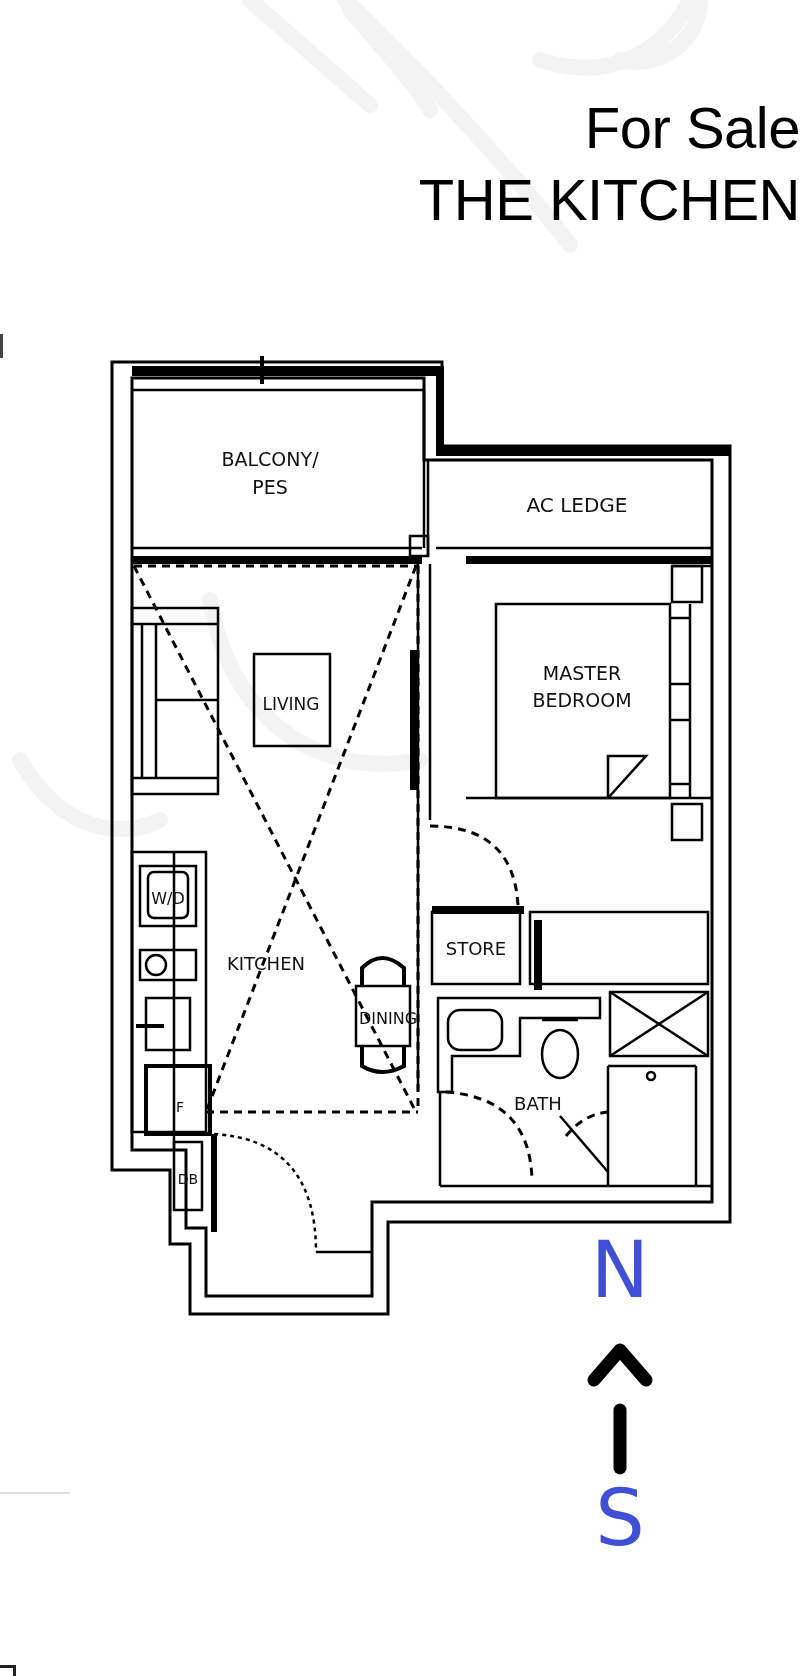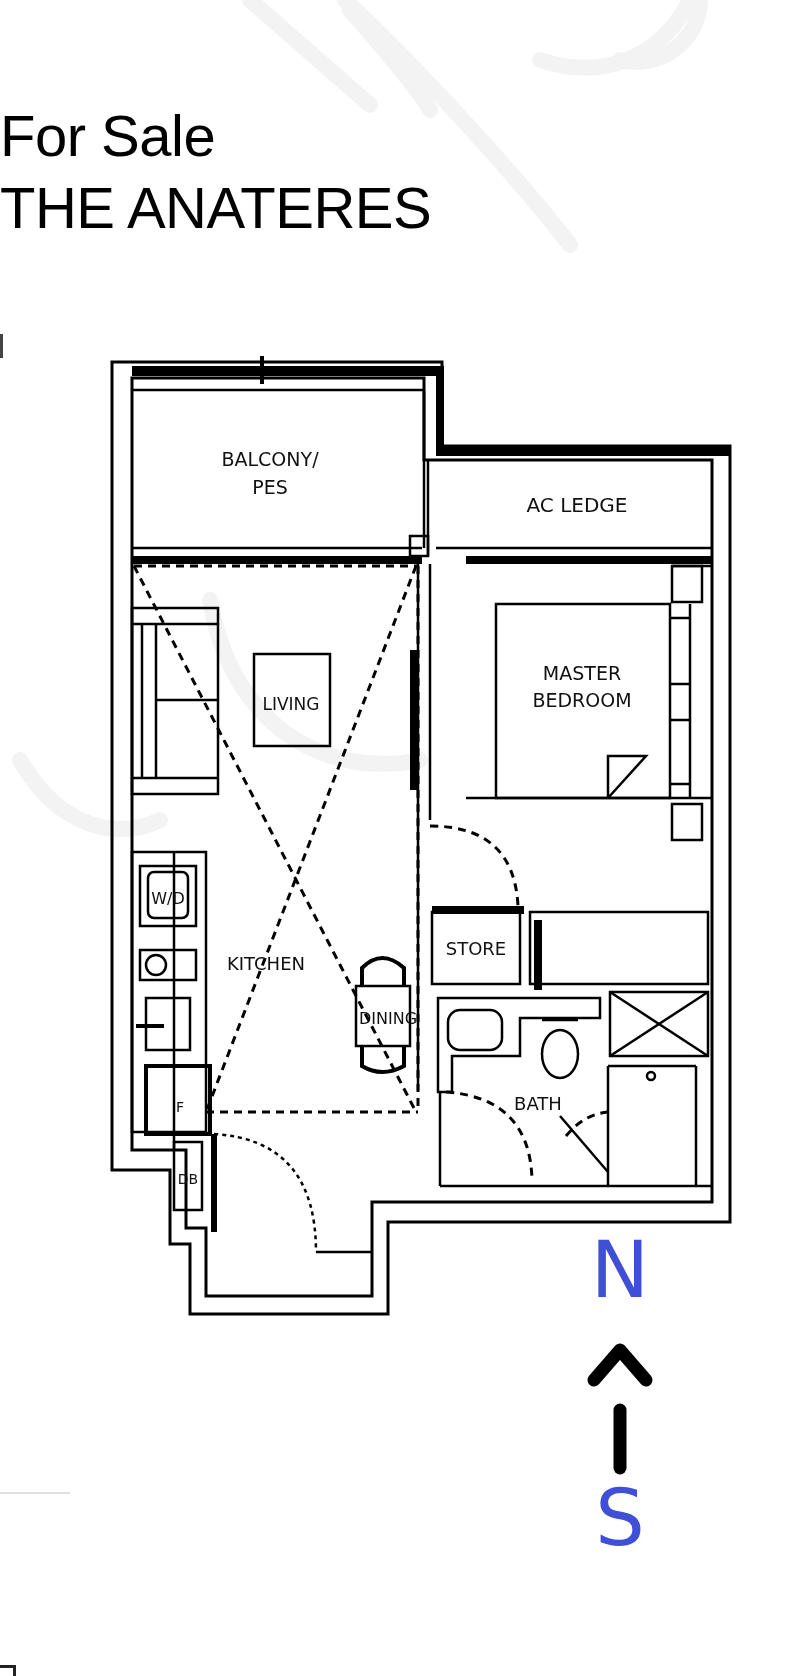--- a/index.html
+++ b/index.html
@@ -1,18 +1,18 @@
 <!DOCTYPE html>
 <html><head>
   <meta charset="utf-8">
   <style>
     html, body { margin: 0; padding: 0; background: #ffffff; }
     body { width: 800px; height: 1676px; position: relative; overflow: hidden; font-family: "Liberation Sans", sans-serif; }
     .watermark { position: absolute; left: 0; top: 0; width: 800px; height: 1676px; pointer-events: none; }
-    .header { position: absolute; left: 0; top: 100px; width: 800px; text-align: left; color: #000; }
+    .header { position: absolute; left: 0; top: 92px; width: 800px; text-align: right; color: #000; }
     .header div { font-family: "Liberation Sans", sans-serif; font-size: 58px; line-height: 72px; letter-spacing: -0.5px; }
     .plan { position: absolute; left: 0; top: 0; width: 800px; height: 1676px; }
     .plan text { font-family: "DejaVu Sans", sans-serif; fill: #111; }
     .compass { position: absolute; left: 560px; top: 1230px; width: 120px; height: 320px; }
     .compass .n, .compass .s { position: absolute; left: 0; width: 120px; text-align: center; color: #3f4fd6; font-family: "DejaVu Sans", sans-serif; font-size: 78px; line-height: 80px; }
     .compass .n { top: 0; }
     .compass .s { top: 248px; }
     .compass svg { position: absolute; left: 0; top: 80px; }
     .left-mark { position: absolute; left: 0; top: 334px; width: 3px; height: 24px; background: #444; }
     .left-line { position: absolute; left: 0; top: 1492px; width: 70px; height: 2px; background: #e0e0e0; }
@@ -28,21 +28,21 @@
     <path d="M345 0 C420 70 520 180 570 245"></path>
     <path d="M690 0 C660 60 600 80 540 60"></path>
     <path d="M700 0 C700 40 660 70 620 60"></path>
     <path d="M20 760 C 60 830 120 840 160 820"></path>
     <path d="M210 600 C 230 720 320 780 420 760"></path>
   </g>
 </svg>
 
 <div class="header">
   <div>For Sale</div>
-  <div>THE ANATERES</div>
+  <div>THE KITCHEN</div>
 </div>
 
 <div class="left-mark"></div>
 <div class="left-line"></div>
 <div class="corner-mark"></div>
 
 <svg class="plan" viewBox="0 0 800 1676">
   <g fill="none" stroke="#000" stroke-width="3">
 
     <path d="M112 362 L442 362 L442 446 L730 446 L730 1222 L388 1222 L388 1314 L190 1314 L190 1244 L170 1244 L170 1170 L112 1170 Z" stroke-width="3"></path>

